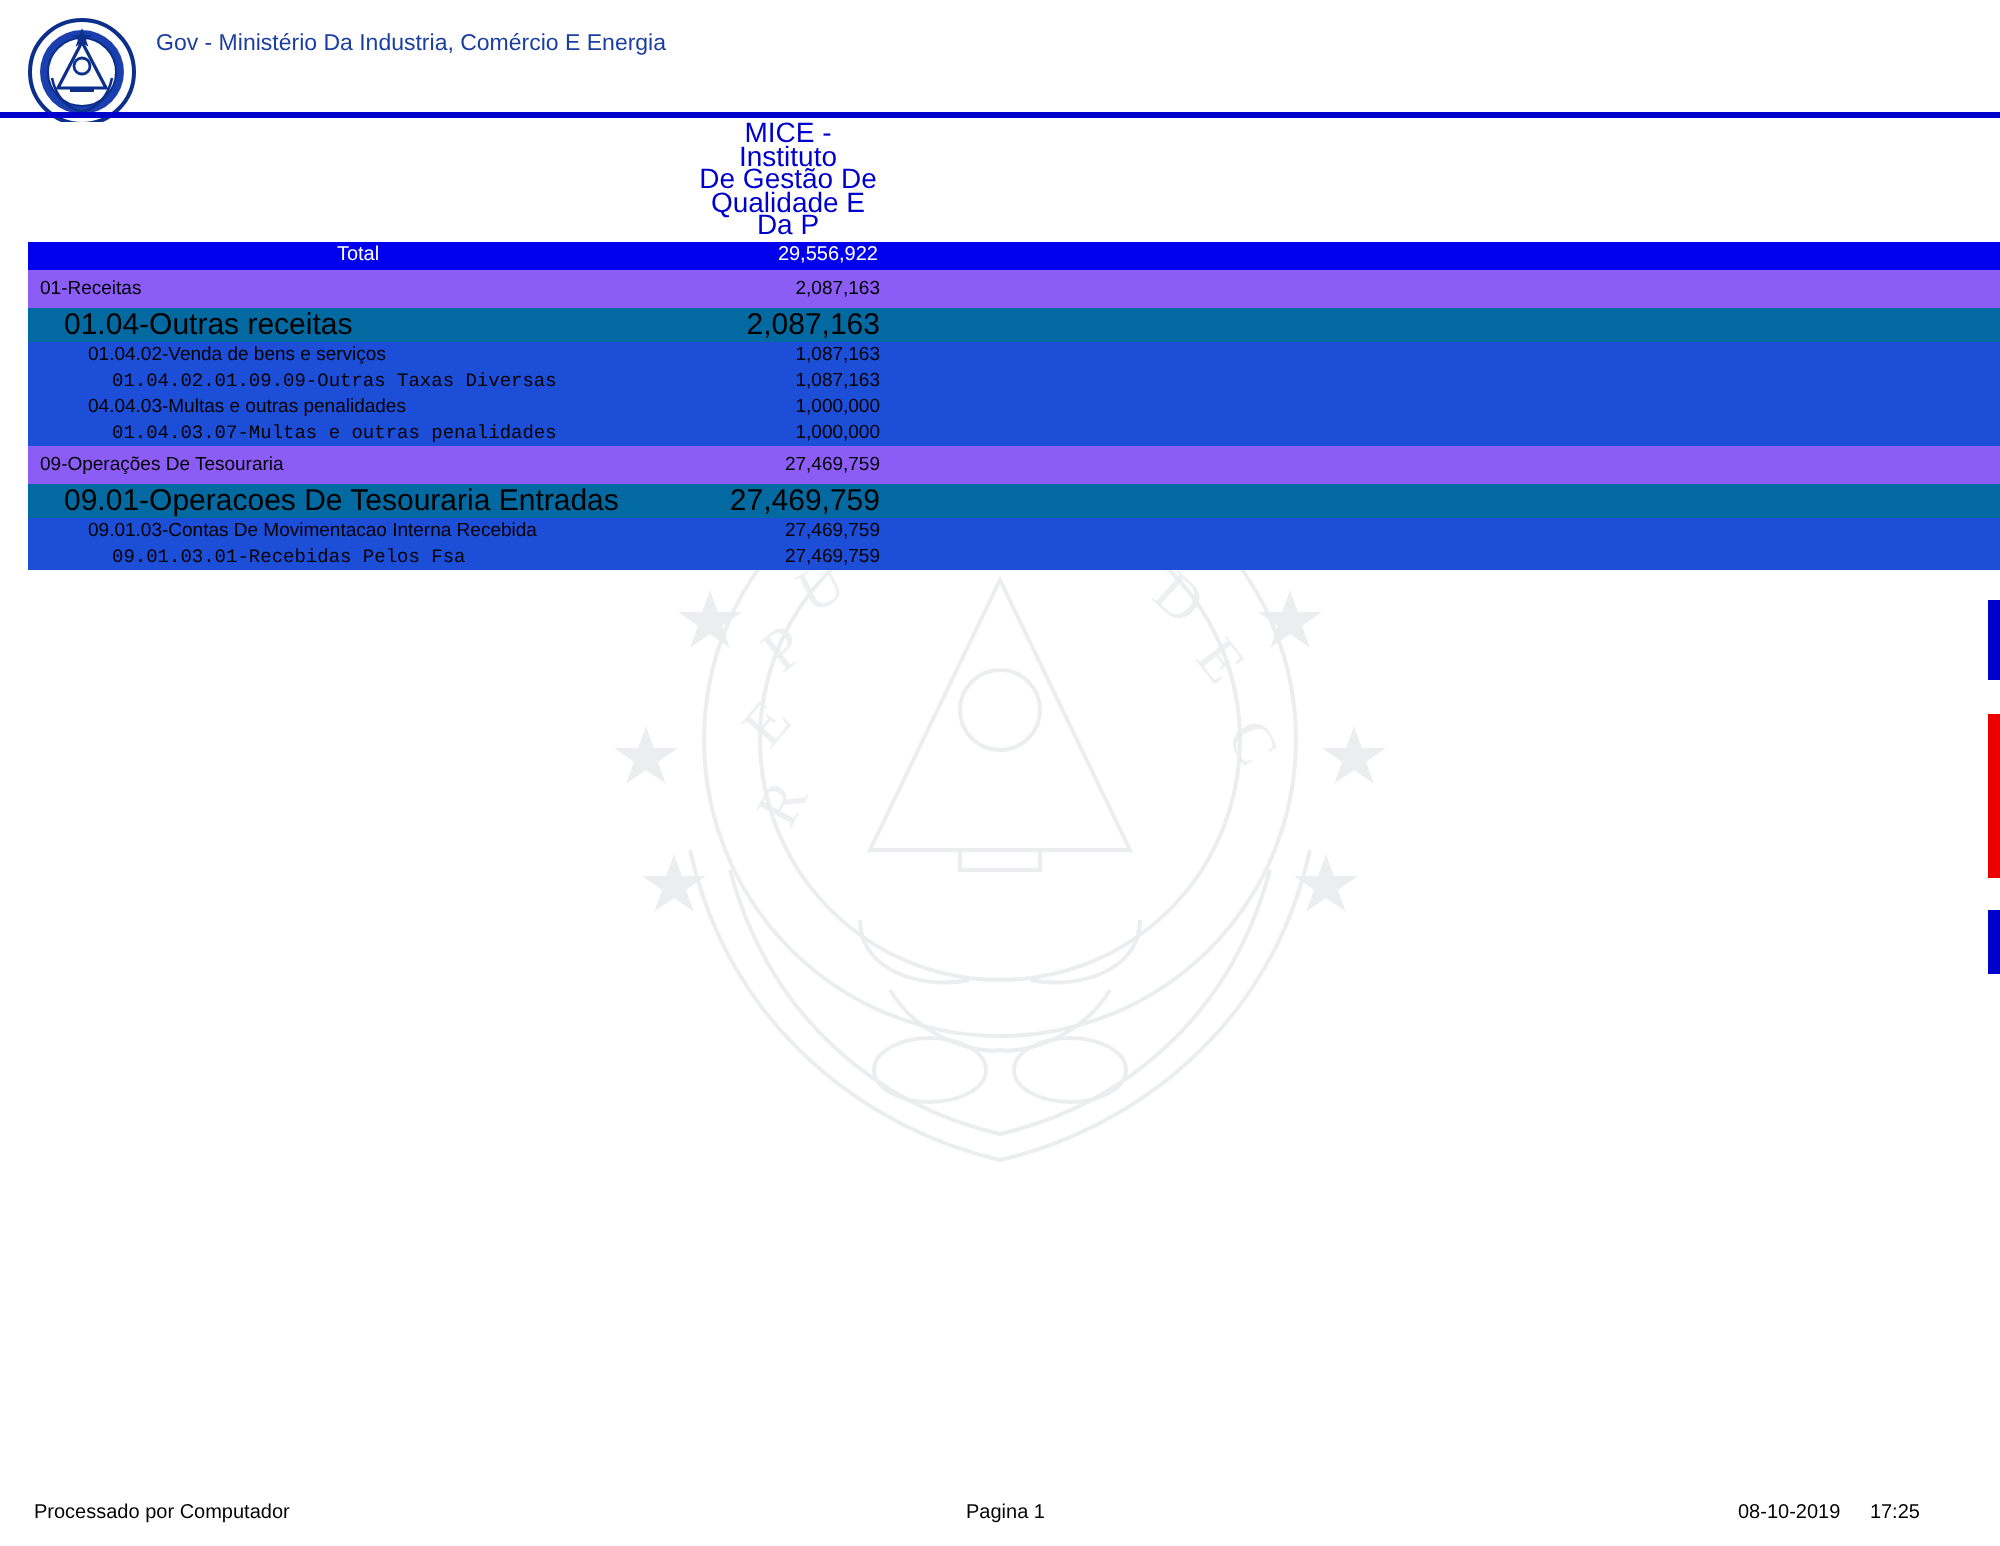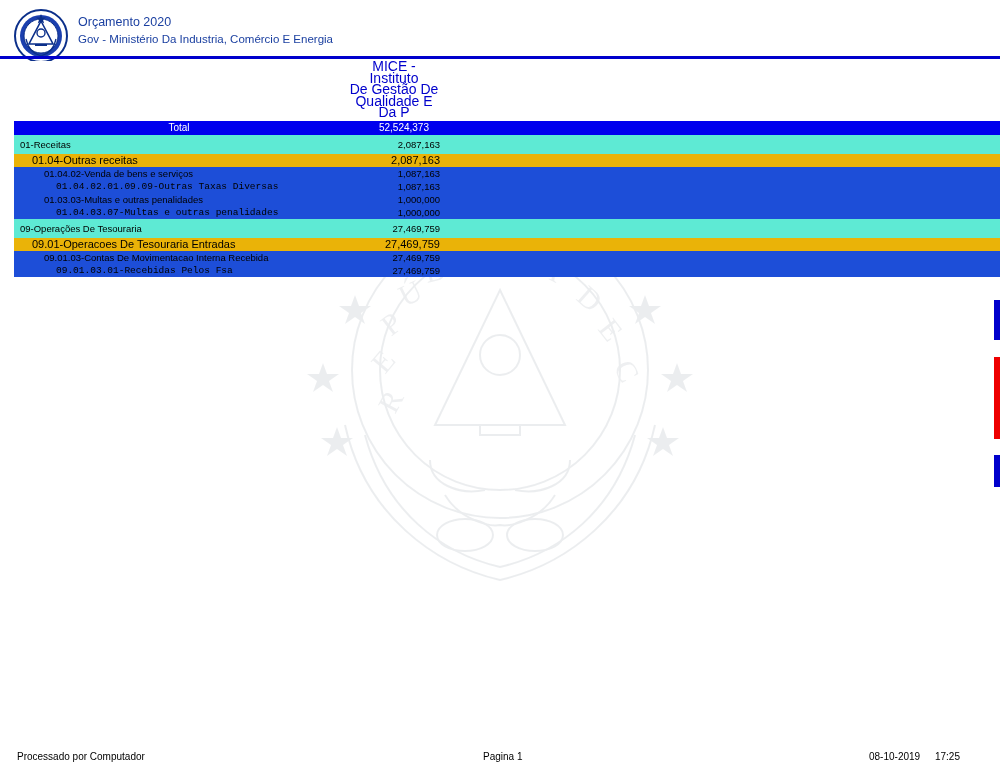--- a/index.html
+++ b/index.html
@@ -105,37 +105,37 @@
     height: 44px;
     padding: 0 2px 2px 2px;
   }
   .colhead td.first { text-align: left; }
 
   .totalrow td {
     background: #0000ee;
     color: #ffffff;
     font-size: 10px;
     height: 14px;
-    padding: 0 15px;
+    padding: 0 5px;
     margin-top: 29px;
   }
   .totalrow td.lbl { text-align: center; }
   .totalrow td.num { text-align: right; }
 
   .lvl1 td {
-    background: #5eead4;
+    background: #8b5cf6;
     color: #000000;
     font-size: 9.5px;
     height: 19px;
     padding: 0 4px;
   }
   .lvl2 td {
-    background: #eab308;
-    color: #000000;
-    font-size: 11px;
+    background: #0369a1;
+    color: #000000;
+    font-size: 15px;
     height: 13px;
     padding: 0 4px;
   }
   .lvl3 td, .lvl4 td {
     background: #1d4ed8;
     color: #000000;
     font-size: 9.5px;
     height: 13px;
     padding: 0 4px;
   }
@@ -227,21 +227,20 @@
       <circle cx="27" cy="27" r="21" fill="#1b3fae"></circle>
       <circle cx="27" cy="27" r="17" fill="#ffffff" stroke="#0b2f8a" stroke-width="1"></circle>
       <polygon points="27,12 39,35 15,35" fill="none" stroke="#0b2f8a" stroke-width="1.6"></polygon>
       <circle cx="27" cy="24" r="4" fill="none" stroke="#0b2f8a" stroke-width="1.4"></circle>
       <path d="M21 35 h12 v2 h-12 z" fill="#0b2f8a"></path>
       <path d="M12 30 C14 40 20 45 27 47 C34 45 40 40 42 30" fill="none" stroke="#0b2f8a" stroke-width="1.3"></path>
       <polygon points="27,5 28.3,8.6 32,8.6 29,10.8 30.2,14.4 27,12.2 23.8,14.4 25,10.8 22,8.6 25.7,8.6" fill="#0b2f8a"></polygon>
     </svg>
   </div>
   <div class="header-texts">
-    <div class="hdr-budget">Orçamento 2020</div>
     <div class="hdr-sub">Gov - Ministério Da Industria, Comércio E Energia</div>
   </div>
 </div>
 
 <div class="divider"></div>
 
 <div class="table-wrap">
   <table class="main">
     <colgroup>
       <col class="c-label">
@@ -259,21 +258,21 @@
           <td>MICE - Instituto<br>De Gestão De<br>Qualidade E Da P</td>
           <td></td>
           <td></td>
           <td></td>
           <td></td>
           <td></td>
           <td></td>
         </tr>
         <tr class="totalrow">
           <td class="lbl">Total</td>
-          <td class="num">52,524,373</td>
+          <td class="num">29,556,922</td>
           <td></td>
           <td></td>
           <td></td>
           <td></td>
           <td></td>
           <td></td>
         </tr>
         <tr class="lvl1">
           <td class="lbl ind1">01-Receitas</td>
           <td class="num">2,087,163</td>
@@ -308,21 +307,21 @@
           <td class="lbl ind4">01.04.02.01.09.09-Outras Taxas Diversas</td>
           <td class="num">1,087,163</td>
           <td></td>
           <td></td>
           <td></td>
           <td></td>
           <td></td>
           <td></td>
         </tr>
         <tr class="lvl3">
-          <td class="lbl ind3">01.03.03-Multas e outras penalidades</td>
+          <td class="lbl ind3">04.04.03-Multas e outras penalidades</td>
           <td class="num">1,000,000</td>
           <td></td>
           <td></td>
           <td></td>
           <td></td>
           <td></td>
           <td></td>
         </tr>
         <tr class="lvl4">
           <td class="lbl ind4">01.04.03.07-Multas e outras penalidades</td>

